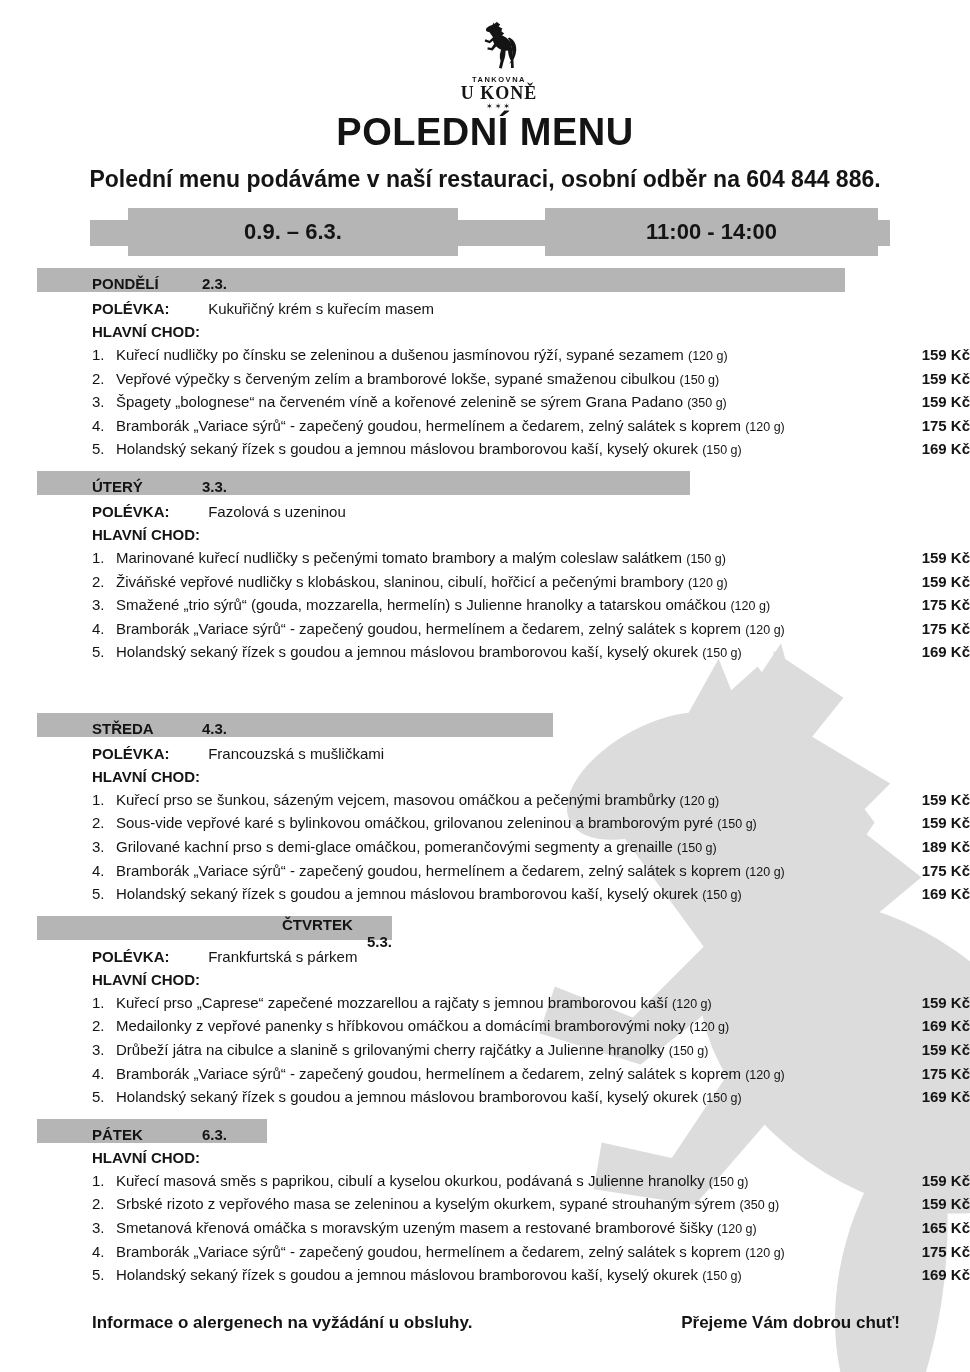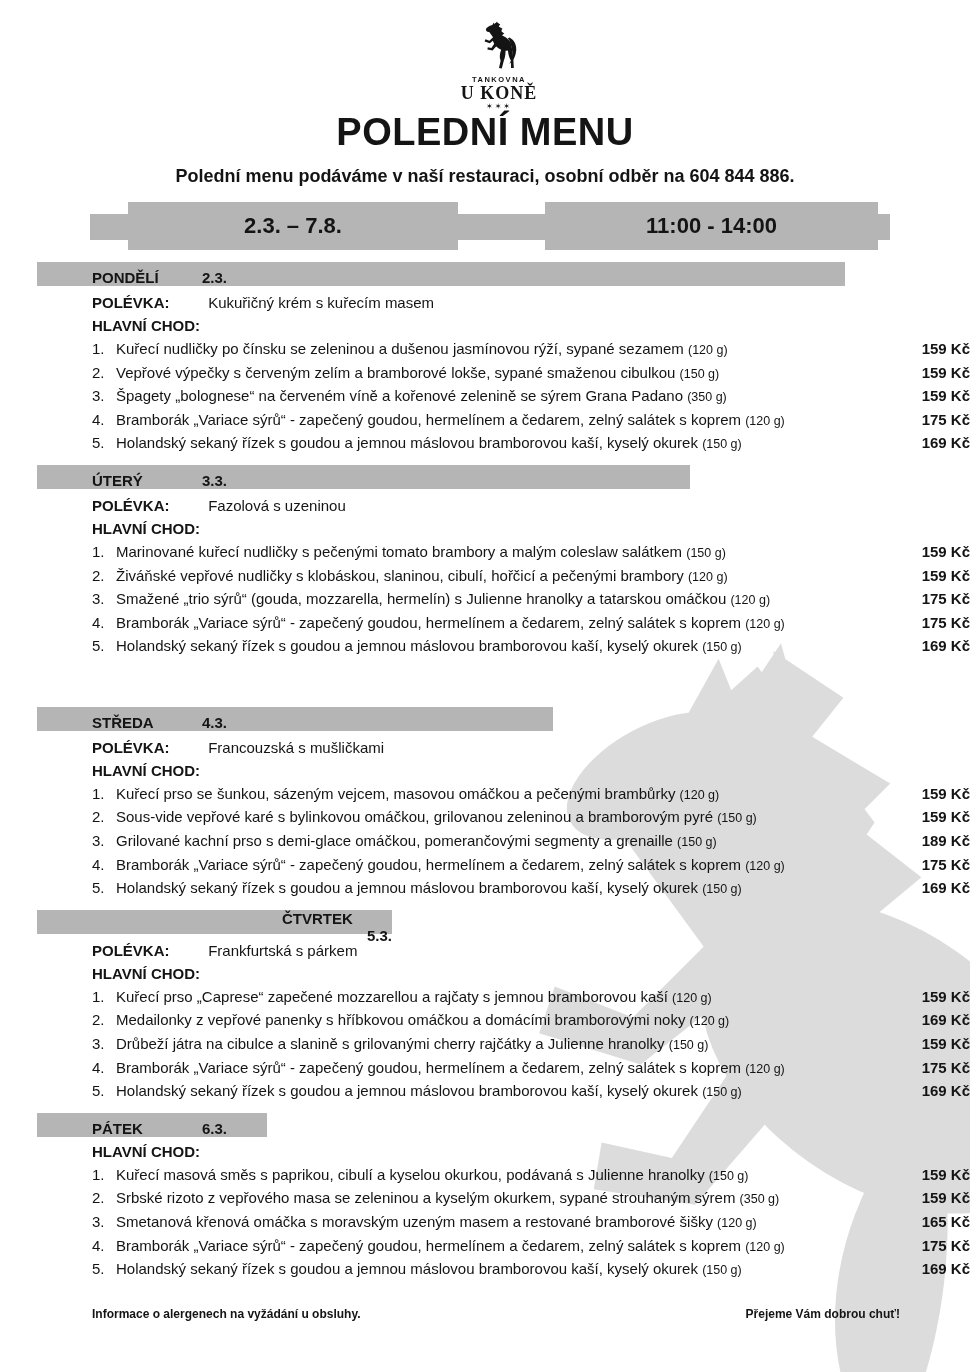--- a/index.html
+++ b/index.html
@@ -10,21 +10,21 @@
   }
   .watermark { position:absolute; left:430px; top:612px; width:780px; height:980px; z-index:0; }
   .content { position:relative; z-index:1; }
 
   
   .logo-block { text-align:center; padding-top:20px; line-height:1.05;padding-left:28px; }
   .brand-top { font-size:7.5px; font-weight:bold; letter-spacing:1.5px; margin-top:2px; }
   .brand-name { font-family:"Liberation Serif", serif; font-size:18px; font-weight:bold; letter-spacing:1px; }
   .brand-stars { font-size:8px; letter-spacing:2px; }
   .page-title { text-align:center; font-size:38px; font-weight:bold; letter-spacing:0.5px; }
-  .subtitle { text-align:center; font-size:18px; font-weight:bold; margin-top:12px; }
+  .subtitle { text-align:center; font-size:23px; font-weight:bold; margin-top:12px; }
 
   
   .banner-row { position:relative; height:50px; margin-top:14px; }
   .band { position:absolute; top:13px; height:26px; background:#b5b5b5; }
   .block { position:absolute; top:1px; height:48px; background:#b5b5b5; display:flex; align-items:center; justify-content:center;
            font-size:22px; font-weight:bold; }
   .band-left  { left:90px;  width:432px; }
   .block-left { left:128px; width:330px; }
   .band-right  { left:519px; width:371px; }
   .block-right { left:545px; width:333px; }
@@ -40,21 +40,21 @@
   .soup-label { display:inline-block; width:112px; font-weight:bold; font-size:15px; }
   .main-label { margin-top:6px; font-weight:bold; font-size:15px; }
   .item-list { margin-top:4px; }
   .item-row { display:flex; align-items:baseline; line-height:22.6px; font-size:15px; }
   .item-row .num { width:24px; flex:0 0 24px; }
   .item-row .txt { flex:1; white-space:nowrap; overflow:hidden; }
   .portion { font-size:12.5px; }
   .item-row .price { flex:0 0 64px; text-align:right; font-weight:bold; font-size:15px; }
 
   
-  .footer { display:flex; justify-content:space-between; padding:16px 70px 0 92px; font-size:12px; font-weight:bold; }
+  .footer { display:flex; justify-content:space-between; padding:16px 70px 0 92px; font-size:17px; font-weight:bold; }
 </style>
 </head>
 <body>
 
 <svg width="0" height="0" style="position:absolute" aria-hidden="true">
   <defs>
     <g id="horse-shape">
       <polygon points="37,6 41,16 32,15"></polygon>
       <polygon points="45,4 48,15 39,13"></polygon>
       <ellipse cx="29" cy="21" rx="12.5" ry="6.5" transform="rotate(-28 29 21)"></ellipse>
@@ -83,21 +83,21 @@
     <div class="brand-top">TANKOVNA</div>
     <div class="brand-name">U KONĚ</div>
     <div class="brand-stars">✶✶✶</div>
   </div>
 
   <div class="page-title">POLEDNÍ MENU</div>
   <div class="subtitle">Polední menu podáváme v naší restauraci, osobní odběr na 604 844 886.</div>
 
   <div class="banner-row">
     <div class="band band-left"></div>
-    <div class="block block-left">2.3. – 7.8.</div>
+    <div class="block block-left">0.9. – 6.3.</div>
     <div class="band band-right"></div>
     <div class="block block-right">11:00 - 14:00</div>
   </div>
 
   <div class="menu-days">
   <div class="day-section">
     <div class="day-bar" style="width: 808px;">
       <span class="day-name">PONDĚLÍ</span>
       <span class="day-date">2.3.</span>
     </div>

